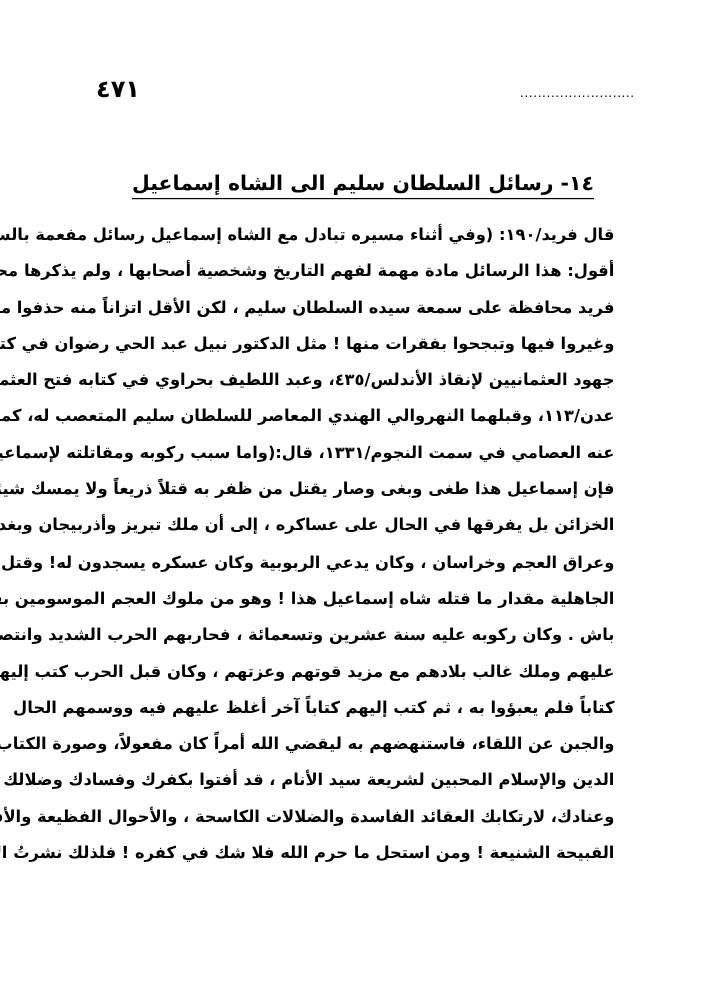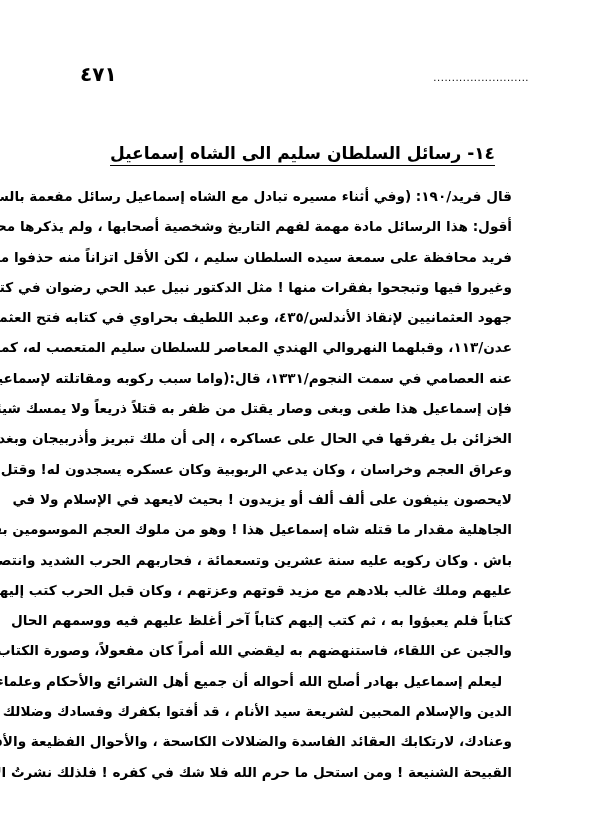--- a/index.html
+++ b/index.html
@@ -104,25 +104,23 @@
     <span class="line last">قال فريد/١٩٠: (وفي أثناء مسيره تبادل مع الشاه إسماعيل رسائل مفعمة بالسباب)</span>
     <span class="line">أقول: هذا الرسائل مادة مهمة لفهم التاريخ وشخصية أصحابها ، ولم يذكرها محمد</span>
     <span class="line">فريد محافظة على سمعة سيده السلطان سليم ، لكن الأقل اتزاناً منه حذفوا منها</span>
     <span class="line">وغيروا فيها وتبجحوا بفقرات منها ! مثل الدكتور نبيل عبد الحي رضوان في كتابه:</span>
     <span class="line">جهود العثمانيين لإنقاذ الأندلس/٤٣٥، وعبد اللطيف بحراوي في كتابه فتح العثمانيين</span>
     <span class="line">عدن/١١٣، وقبلهما النهروالي الهندي المعاصر للسلطان سليم المتعصب له، كما روى</span>
     <span class="line">عنه العصامي في سمت النجوم/١٣٣١، قال:(واما سبب ركوبه ومقاتلته لإسماعيل شاه</span>
     <span class="line">فإن إسماعيل هذا طغى وبغى وصار يقتل من ظفر به قتلاً ذريعاً ولا يمسك شيئاً من</span>
     <span class="line">الخزائن بل يفرقها في الحال على عساكره ، إلى أن ملك تبريز وأذربيجان وبغداد</span>
     <span class="line">وعراق العجم وخراسان ، وكان يدعي الربوبية وكان عسكره يسجدون له! وقتل خلقاً</span>
-    <span class="line">لايحصون ينيفون على ألف ألف أو يزيدون ! بحيث لايعهد في الإسلام ولا في</span>
     <span class="line">الجاهلية مقدار ما قتله شاه إسماعيل هذا ! وهو من ملوك العجم الموسومين بقزل</span>
     <span class="line">باش . وكان ركوبه عليه سنة عشرين وتسعمائة ، فحاربهم الحرب الشديد وانتصر</span>
     <span class="line">عليهم وملك غالب بلادهم مع مزيد قوتهم وعزتهم ، وكان قبل الحرب كتب إليهم</span>
     <span class="line">كتاباً فلم يعبؤوا به ، ثم كتب إليهم كتاباً آخر أغلظ عليهم فيه ووسمهم الحال</span>
     <span class="line">والجبن عن اللقاء، فاستنهضهم به ليقضي الله أمراً كان مفعولاً، وصورة الكتاب الأول:</span>
-    <span class="line indent">ليعلم إسماعيل بهادر أصلح الله أحواله أن جميع أهل الشرائع والأحكام وعلماء</span>
     <span class="line">الدين والإسلام المحبين لشريعة سيد الأنام ، قد أفتوا بكفرك وفسادك وضلالك</span>
     <span class="line">وعنادك، لارتكابك العقائد الفاسدة والضلالات الكاسحة ، والأحوال الفظيعة والأقوال</span>
     <span class="line">القبيحة الشنيعة ! ومن استحل ما حرم الله فلا شك في كفره ! فلذلك نشرتُ الأعلام</span>
   </div>
 
 </div>
 
 </body></html>

